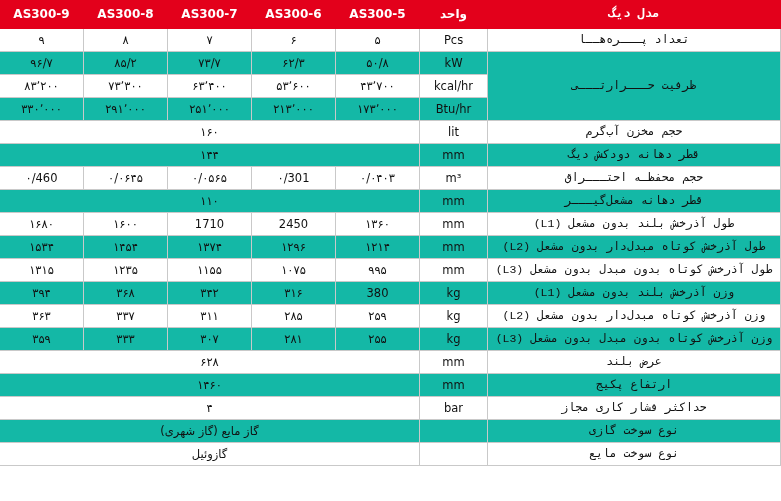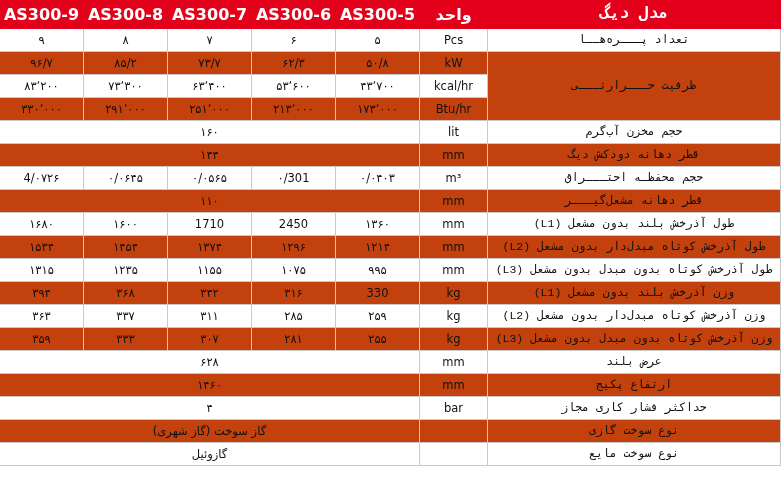--- a/index.html
+++ b/index.html
@@ -29,21 +29,21 @@
     height: 22px;
     line-height: 22px;
     white-space: nowrap;
     overflow: hidden;
   }
   
   tr.head-row th {
     background: #e3001b;
     color: #ffffff;
     font-weight: bold;
-    font-size: 16px;
+    font-size: 12px;
     height: 27px;
     line-height: 27px;
     border: 1px solid #e3001b;
   }
   th.label-head {
     font-size: 12.5px;
     font-family: Liberation Mono, monospace;
   }
   
   td.label {
@@ -56,21 +56,21 @@
   td.unit {
     font-size: 11px;
     color: #111111;
   }
   
   col.c-label { width: 293px; }
   col.c-unit  { width: 68px; }
   col.c-model { width: 84px; }
   
   tr.r-even td { background: #ffffff; }
-  tr.r-odd  td { background: #c2410c; }
+  tr.r-odd  td { background: #14b8a6; }
   td.merged { }
 </style>
 </head>
 <body>
 
 <table class="spec">
   <colgroup>
     <col class="c-label">
     <col class="c-unit">
     <col class="c-model">
@@ -140,21 +140,21 @@
       <td class="merged" colspan="5">۱۴۴</td>
     </tr>
 
     <tr class="r-even">
       <td class="label">حجم محفظـه احتـــراق</td>
       <td class="unit">m³</td>
       <td>۰/۰۴۰۳</td>
       <td>۰/301</td>
       <td>۰/۰۵۶۵</td>
       <td>۰/۰۶۴۵</td>
-      <td>4/۰۷۲۶</td>
+      <td>۰/460</td>
     </tr>
 
     <tr class="r-odd">
       <td class="label">قطر دهانه مشعل‌گیـــر</td>
       <td class="unit">mm</td>
       <td class="merged" colspan="5">۱۱۰</td>
     </tr>
 
     <tr class="r-even">
       <td class="label">طول آذرخش بلند بدون مشعل (L1)</td>
@@ -180,21 +180,21 @@
       <td>۹۹۵</td>
       <td>۱۰۷۵</td>
       <td>۱۱۵۵</td>
       <td>۱۲۳۵</td>
       <td>۱۳۱۵</td>
     </tr>
 
     <tr class="r-odd">
       <td class="label">وزن آذرخش بلند بدون مشعل (L1)</td>
       <td class="unit">kg</td>
-      <td>330</td>
+      <td>380</td>
       <td>۳۱۶</td>
       <td>۳۴۲</td>
       <td>۳۶۸</td>
       <td>۳۹۴</td>
     </tr>
     <tr class="r-even">
       <td class="label">وزن آذرخش کوتاه مبدل‌دار بدون مشعل (L2)</td>
       <td class="unit">kg</td>
       <td>۲۵۹</td>
       <td>۲۸۵</td>
@@ -226,21 +226,21 @@
 
     <tr class="r-even">
       <td class="label">حداکثر فشار کاری مجاز</td>
       <td class="unit">bar</td>
       <td class="merged" colspan="5">۴</td>
     </tr>
 
     <tr class="r-odd">
       <td class="label">نوع سوخت گازی</td>
       <td class="unit"></td>
-      <td class="merged" colspan="5">گاز سوخت (گاز شهری)</td>
+      <td class="merged" colspan="5">گاز مایع (گاز شهری)</td>
     </tr>
 
     <tr class="r-even">
       <td class="label">نوع سوخت مایع</td>
       <td class="unit"></td>
       <td class="merged" colspan="5">گازوئیل</td>
     </tr>
 
   </tbody>
 </table>

